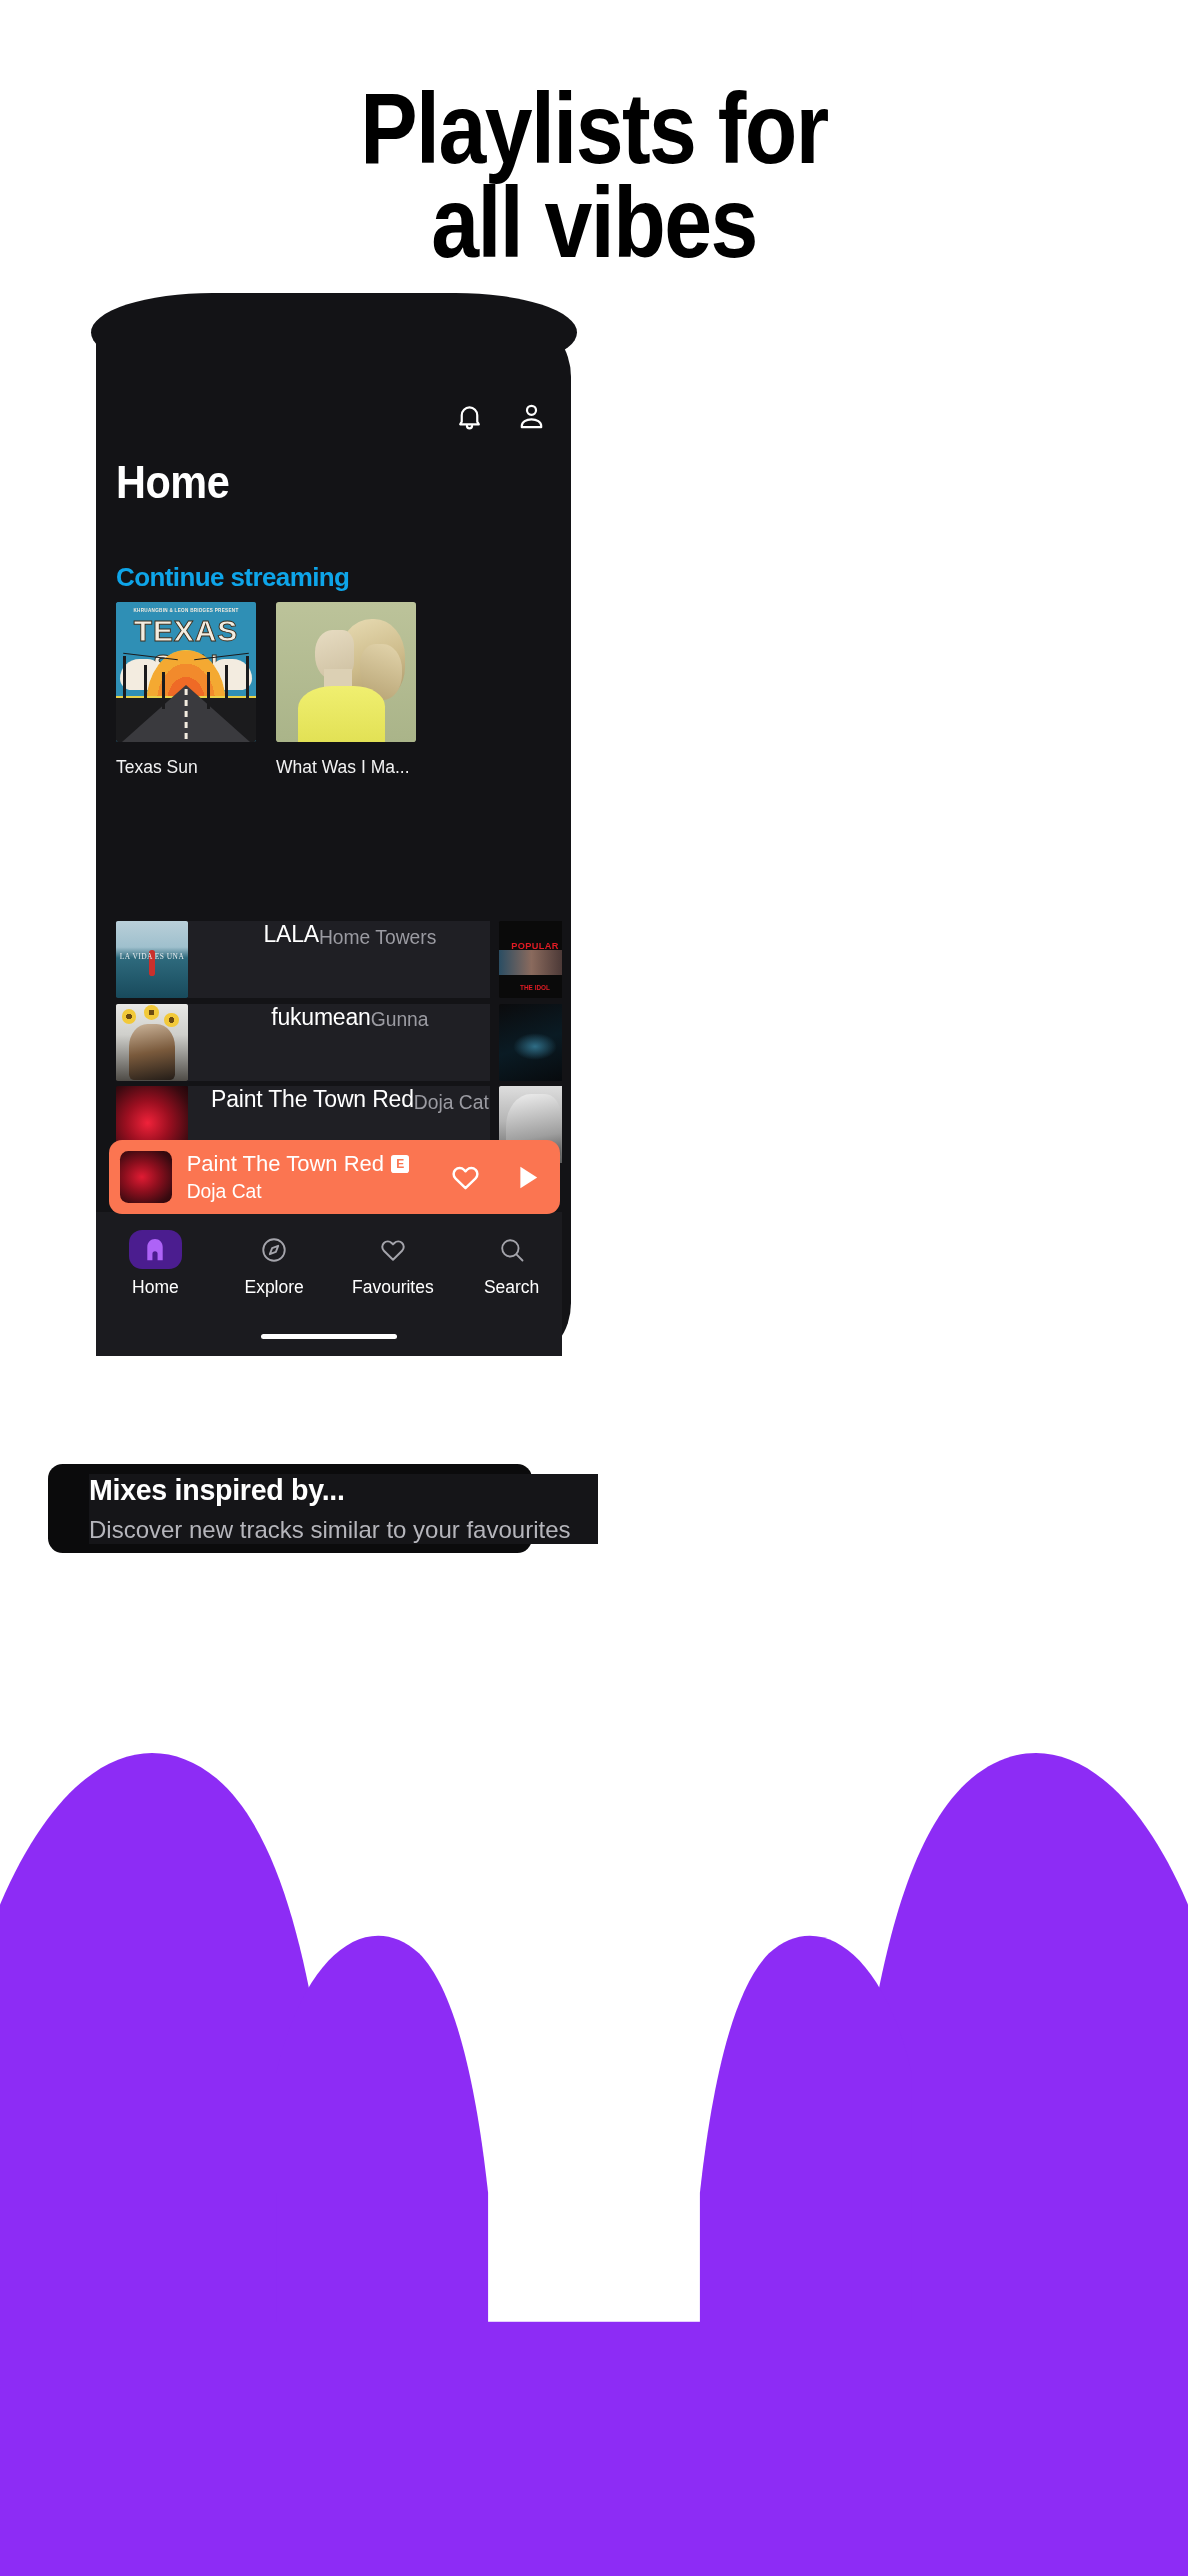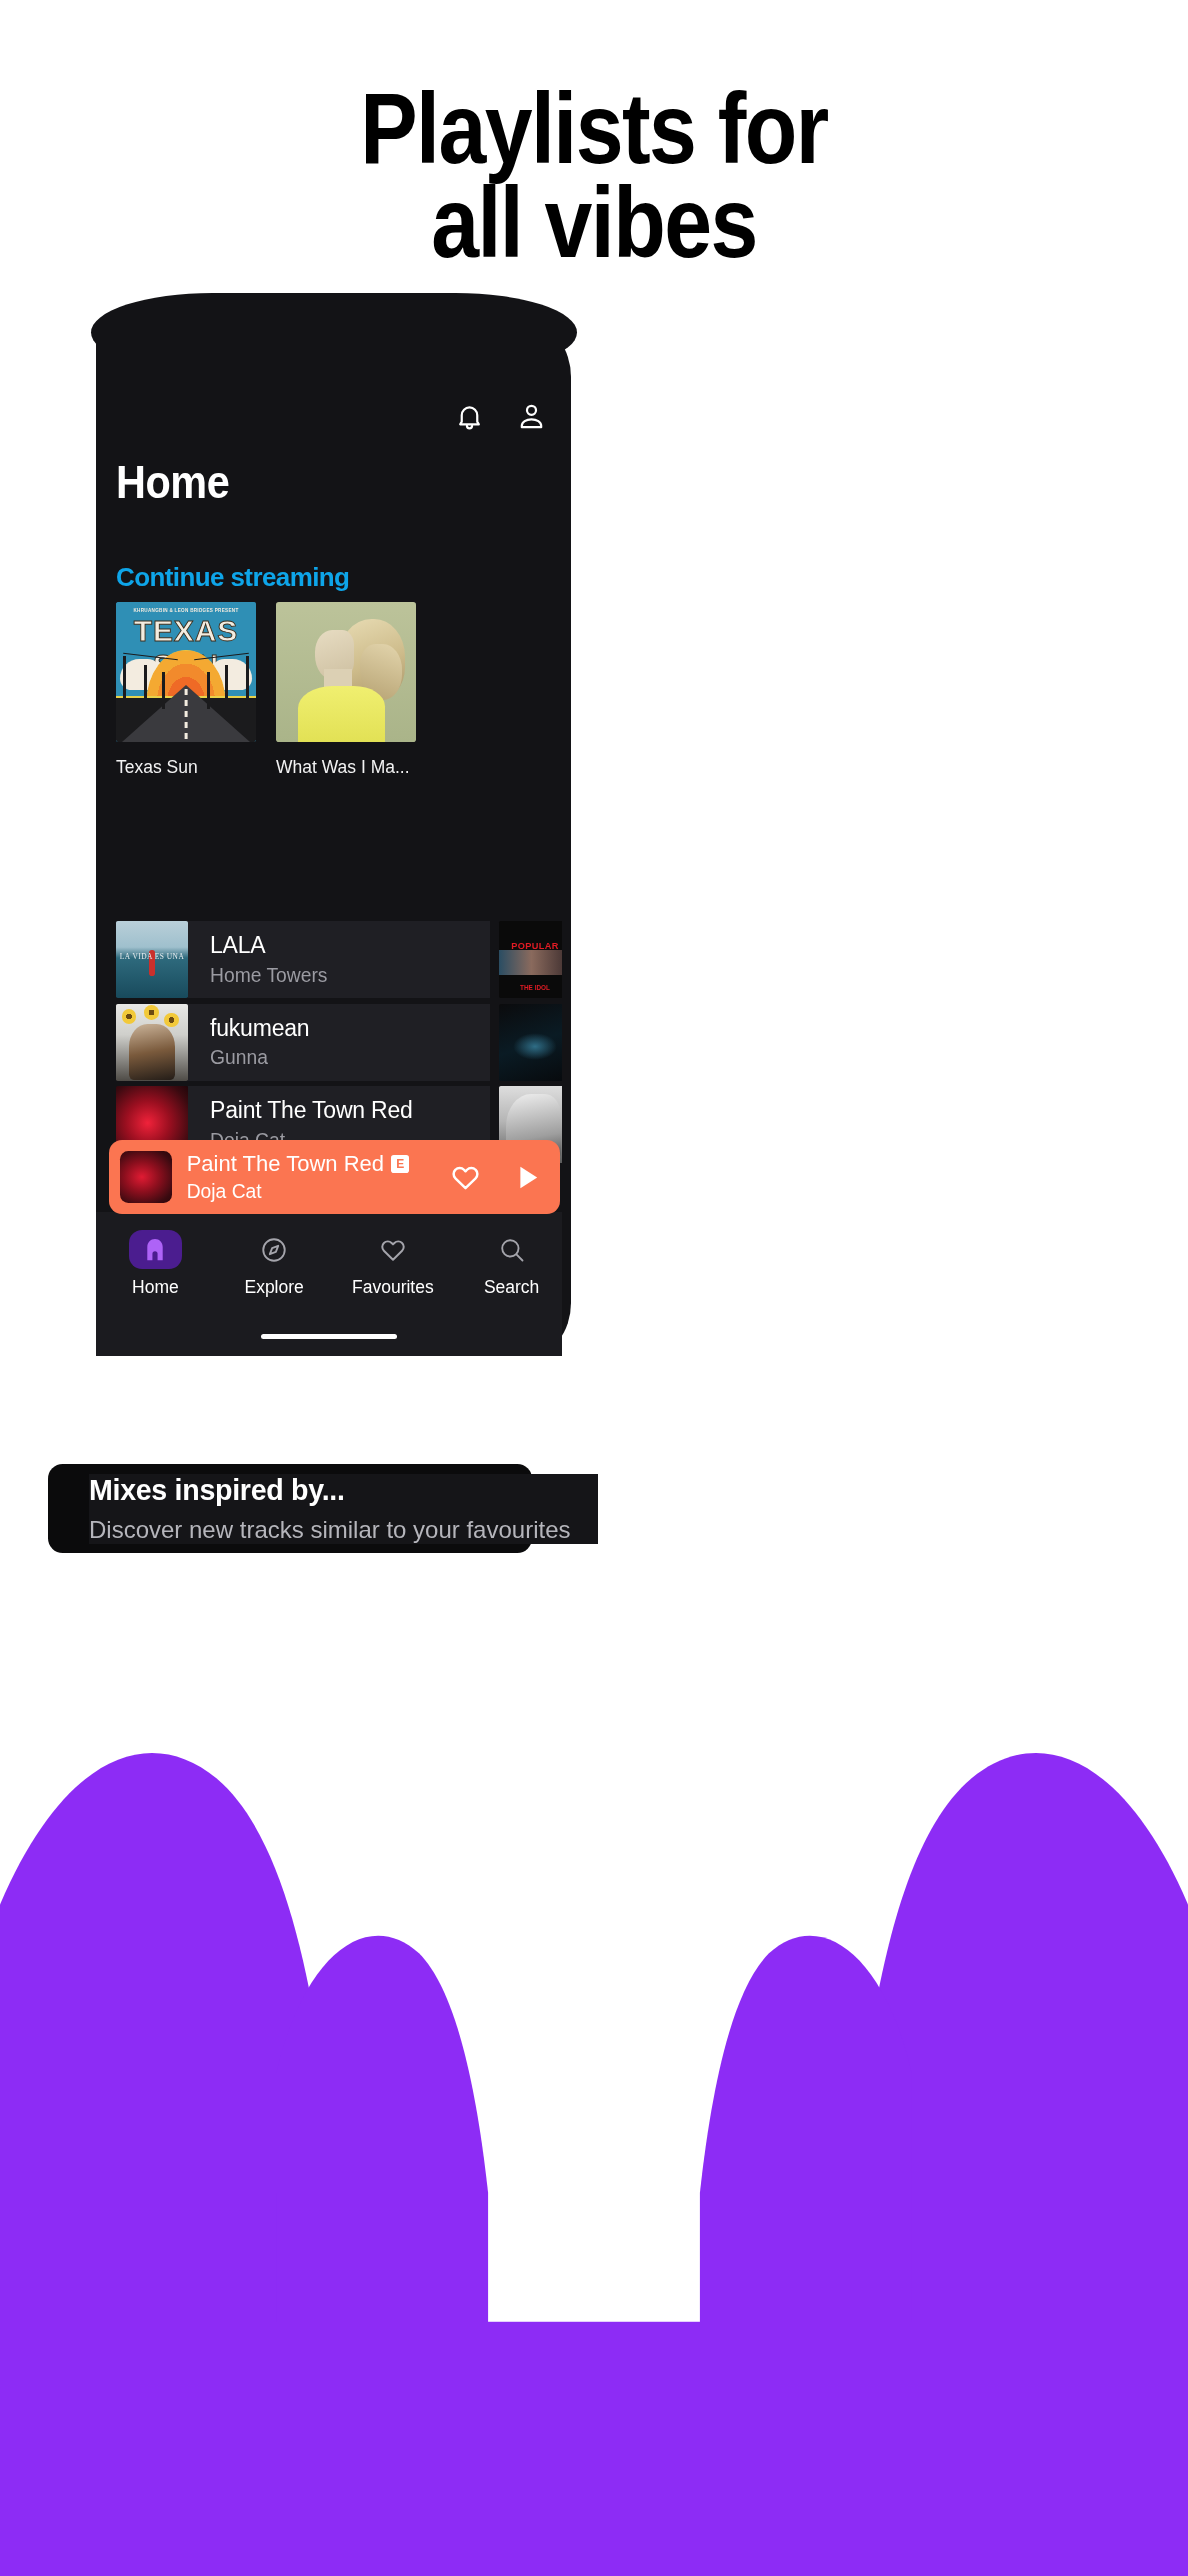--- a/index.html
+++ b/index.html
@@ -268,21 +268,21 @@
     width: 72px; flex: 0 0 72px;
     border-radius: 1.8px;
     overflow: hidden;
     position: relative;
     margin-left: 20px;
   }
   .track-meta {
     flex: 1;
     background: #1f1f24;
     display: flex;
-    flex-direction: column;
+    flex-direction: row;
     justify-content: center;
     padding-left: 22px;
     min-width: 0;
   }
   .track-title {
     font-size: 23px;
     color: #ffffff;
     letter-spacing: -0.2px;
     white-space: nowrap;
   }

